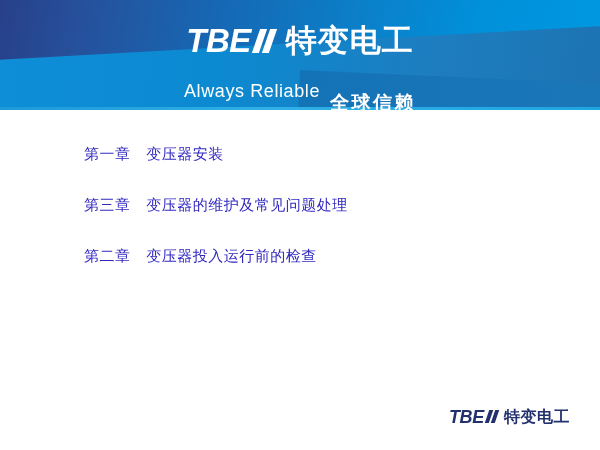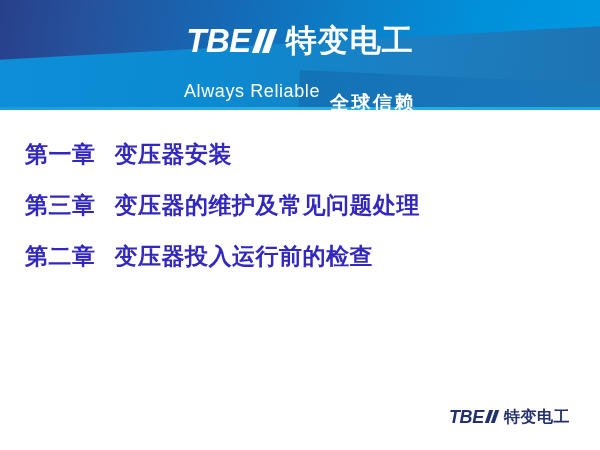--- a/index.html
+++ b/index.html
@@ -157,24 +157,24 @@
     position: absolute;
     left: 0;
     top: 110px;
     width: 600px;
     height: 290px;
     padding-top: 27px;
     box-sizing: border-box;
   }
   .chapter-item {
     font-family: "DejaVu Sans", sans-serif;
-    font-weight: bold;
-    font-size: 23px;
+    font-weight: normal;
+    font-size: 15px;
     color: #3228c0;
-    margin-left: 25px;
+    margin-left: 84px;
     height: 51px;
     line-height: 34px;
     white-space: nowrap;
   }
   .chapter-num {
     letter-spacing: .5px;
   }
   .chapter-title {
     margin-left: 11px;
     letter-spacing: .5px;

